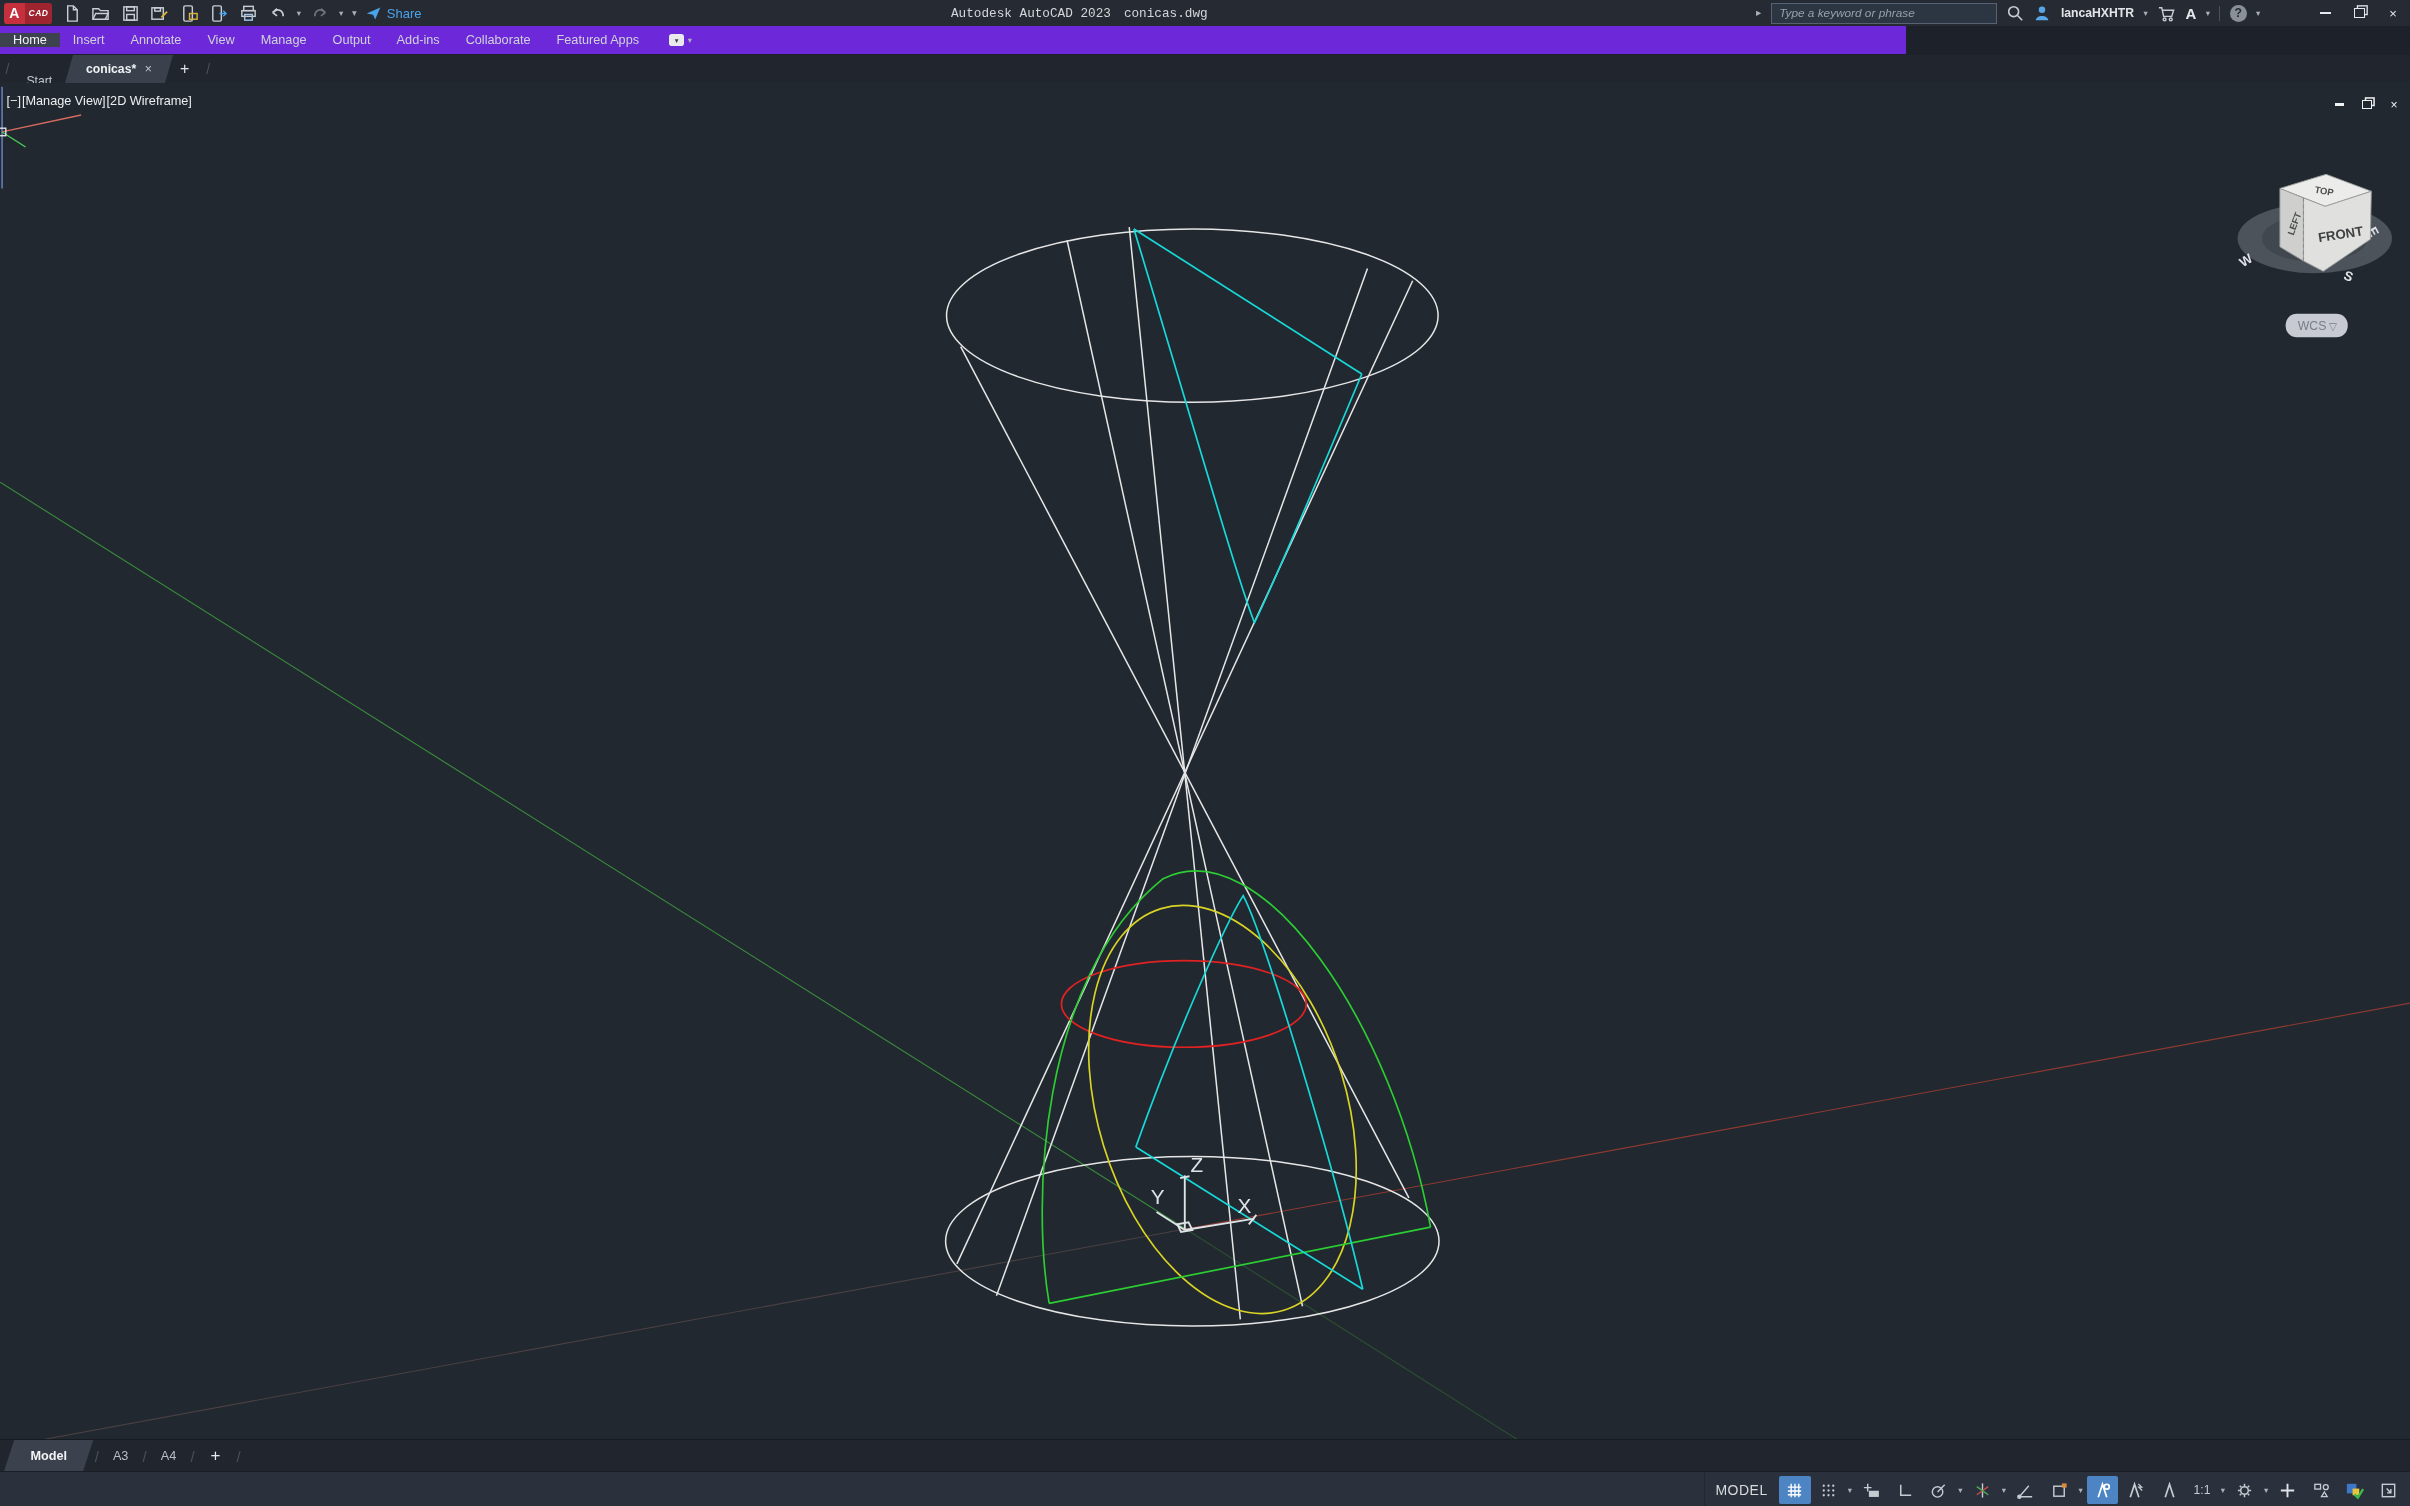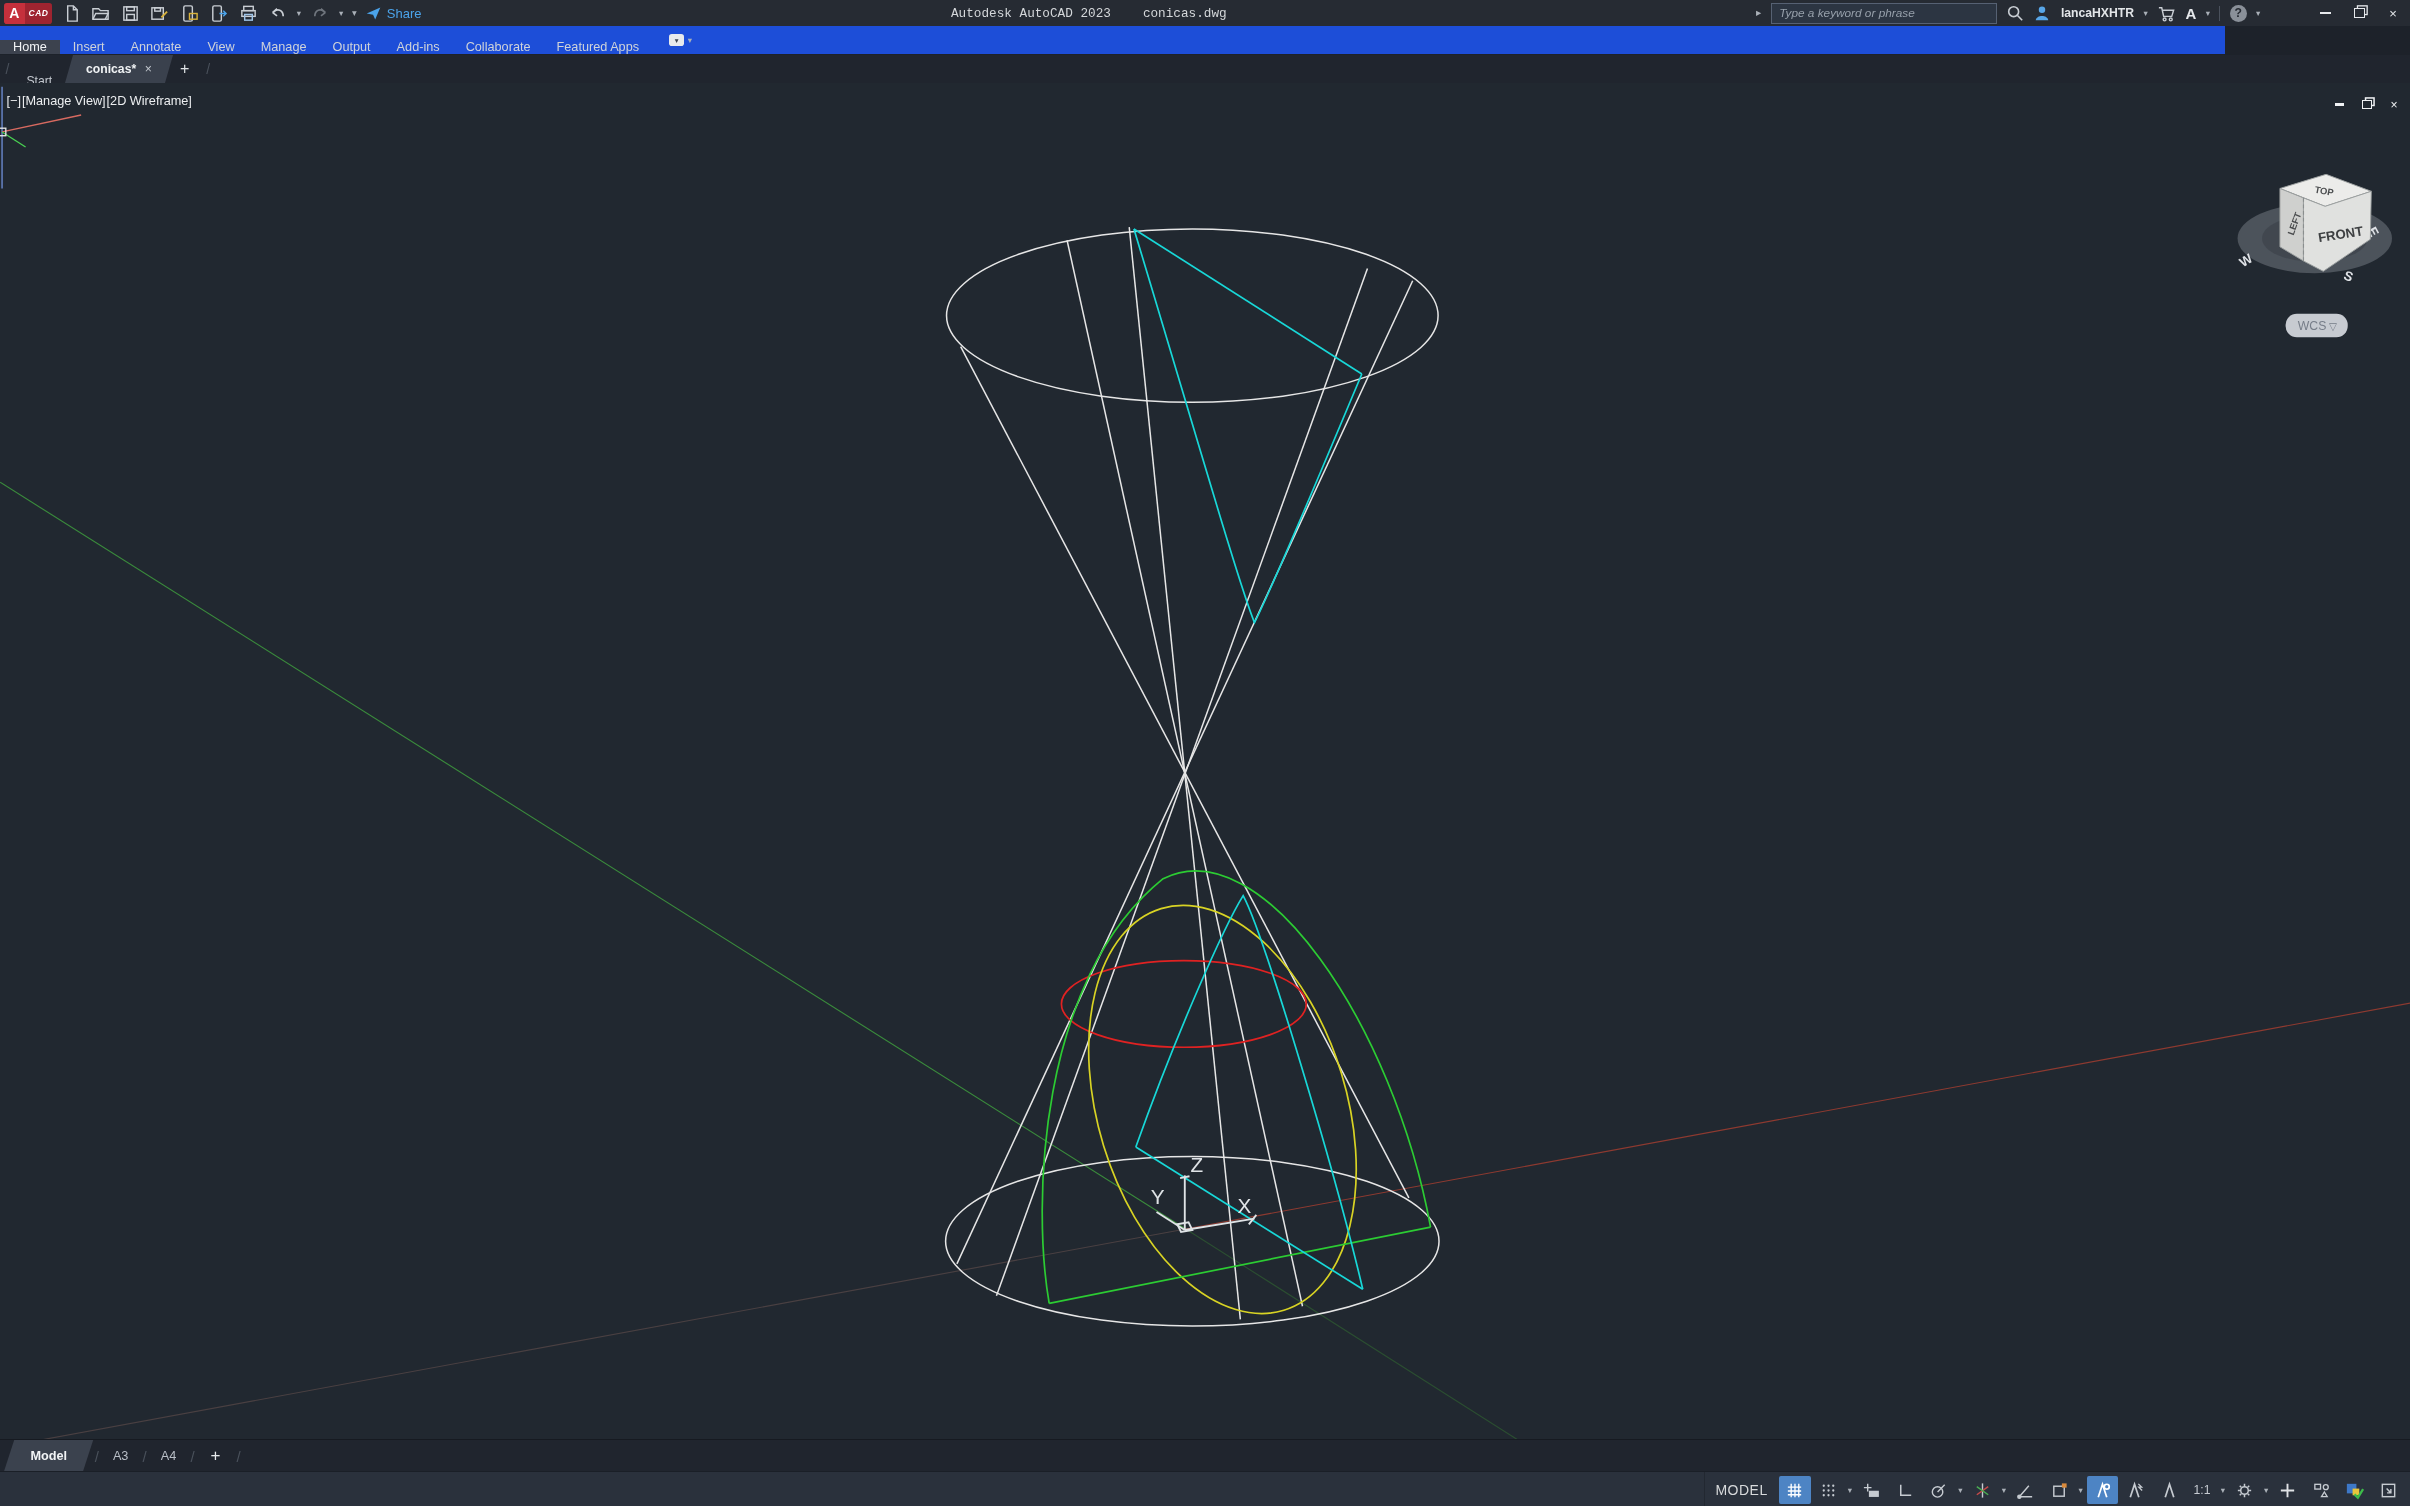--- a/index.html
+++ b/index.html
@@ -11,35 +11,35 @@
   .qat{position:absolute;left:0;top:0;height:26px;display:flex;align-items:center;gap:8.5px;padding-left:3.8px;}
   .logo{display:flex;align-items:center;height:21px;cursor:pointer;}
   .logo-a{background:#c5303c;color:#fff;font-weight:bold;font-size:14px;width:21px;height:21px;
           display:flex;align-items:center;justify-content:center;border-radius:2.8px 0 0 2.8px;}
   .logo-cad{background:#9e2430;color:#fff;font-weight:bold;font-size:8.5px;height:21px;padding:0 3.8px;
             display:flex;align-items:center;border-radius:0 2.8px 2.8px 0;letter-spacing:0.5px;font-style:italic;}
   .qat-btn{width:21px;height:21px;display:flex;align-items:center;justify-content:center;cursor:pointer;background:none;border:none;padding:0;}
   .caret{font-size:8.5px;color:#aab0b8;cursor:pointer;line-height:1;}
   .share{display:flex;align-items:center;gap:4.7px;color:#4ba3ea;font-size:13px;cursor:pointer;}
   .wintitle{position:absolute;left:951px;top:0;height:26px;display:flex;align-items:center;font-size:12.7px;color:#d4d7da;white-space:nowrap;font-family:Liberation Mono, monospace;}
-  .wintitle .doc{margin-left:32px;}
+  .wintitle .doc{margin-left:13px;}
   .tb-right{position:absolute;right:5.6px;top:0;height:26px;display:flex;align-items:center;gap:9.4px;}
   .searchbox{width:209px;height:19px;background:#2c3542;border:0.9px solid #566173;color:#e8eaec;
              font-size:11.8px;font-style:italic;padding:0 7.5px;outline:none;}
   .searchbox::placeholder{color:#97a0ab;}
   .username{font-size:12.2px;color:#e2e5e8;cursor:pointer;font-weight:bold;}
   .tb-sep{width:0.9px;height:15px;background:#4a515c;}
   .helpbtn{width:17px;height:17px;border-radius:50%;background:#8a9099;color:#262b33;font-weight:bold;
            font-size:12.2px;display:flex;align-items:center;justify-content:center;cursor:pointer;}
   .winbtn{width:24.5px;height:19px;display:flex;align-items:center;justify-content:center;cursor:pointer;color:#e6e9ec;font-size:13px;}
   .winbtn .minbar{width:10.4px;height:1.9px;background:#e6e9ec;}
   .winbtn .restorebox{width:9.4px;height:8.5px;border:1.5px solid #e6e9ec;box-shadow:2.8px -2.8px 0 -1.3px #262b33,2.8px -2.8px 0 0 #e6e9ec;}
   
-  .ribbontabs{position:absolute;left:0;top:26px;width:2225px;height:28px;background:#1d4ed8;
-              display:flex;align-items:flex-end;font-size:12.7px;color:#cfd3d9;}
+  .ribbontabs{position:absolute;left:0;top:26px;width:1906px;height:28px;background:#6d28d9;
+              display:flex;align-items:center;font-size:12.7px;color:#cfd3d9;}
   .rtab{display:flex;align-items:center;padding:0 13px;cursor:pointer;}
   .rtab.active{background:#3c424e;color:#f2f4f6;}
   .ribbon-pill{width:15px;height:12.2px;background:#e8eaec;border-radius:2.8px;display:flex;align-items:center;
                justify-content:center;color:#3c424e;font-size:7.5px;margin:0 3.8px 0 17px;cursor:pointer;align-self:center;}
   
   .filetabs{position:absolute;left:0;top:55px;width:2411px;height:28px;background:#20252e;
             display:flex;align-items:stretch;font-size:12.2px;color:#c3c8cf;}
   .ft-slash{display:flex;align-items:center;color:#4a515b;font-size:14px;padding:0 5.6px;}
   .ft-start{display:flex;align-items:center;padding:0 11.3px;cursor:pointer;margin-top:23px;}
   .ft-active{position:relative;margin-left:5.6px;cursor:pointer;}

